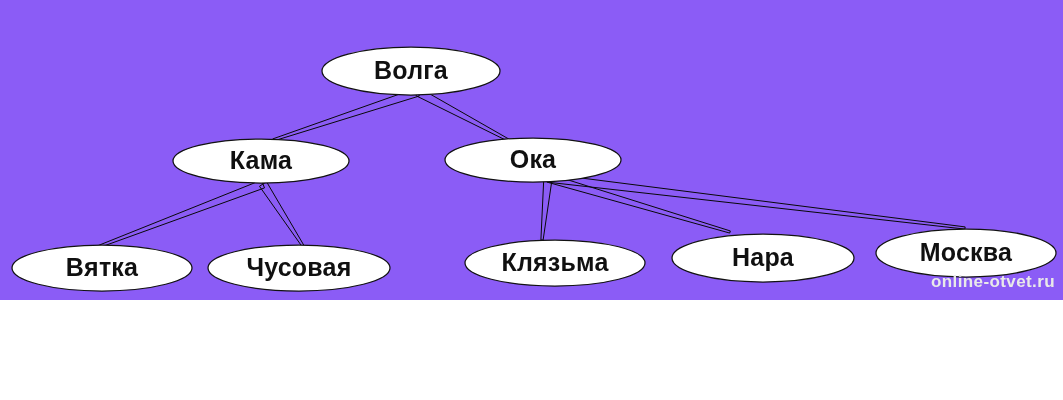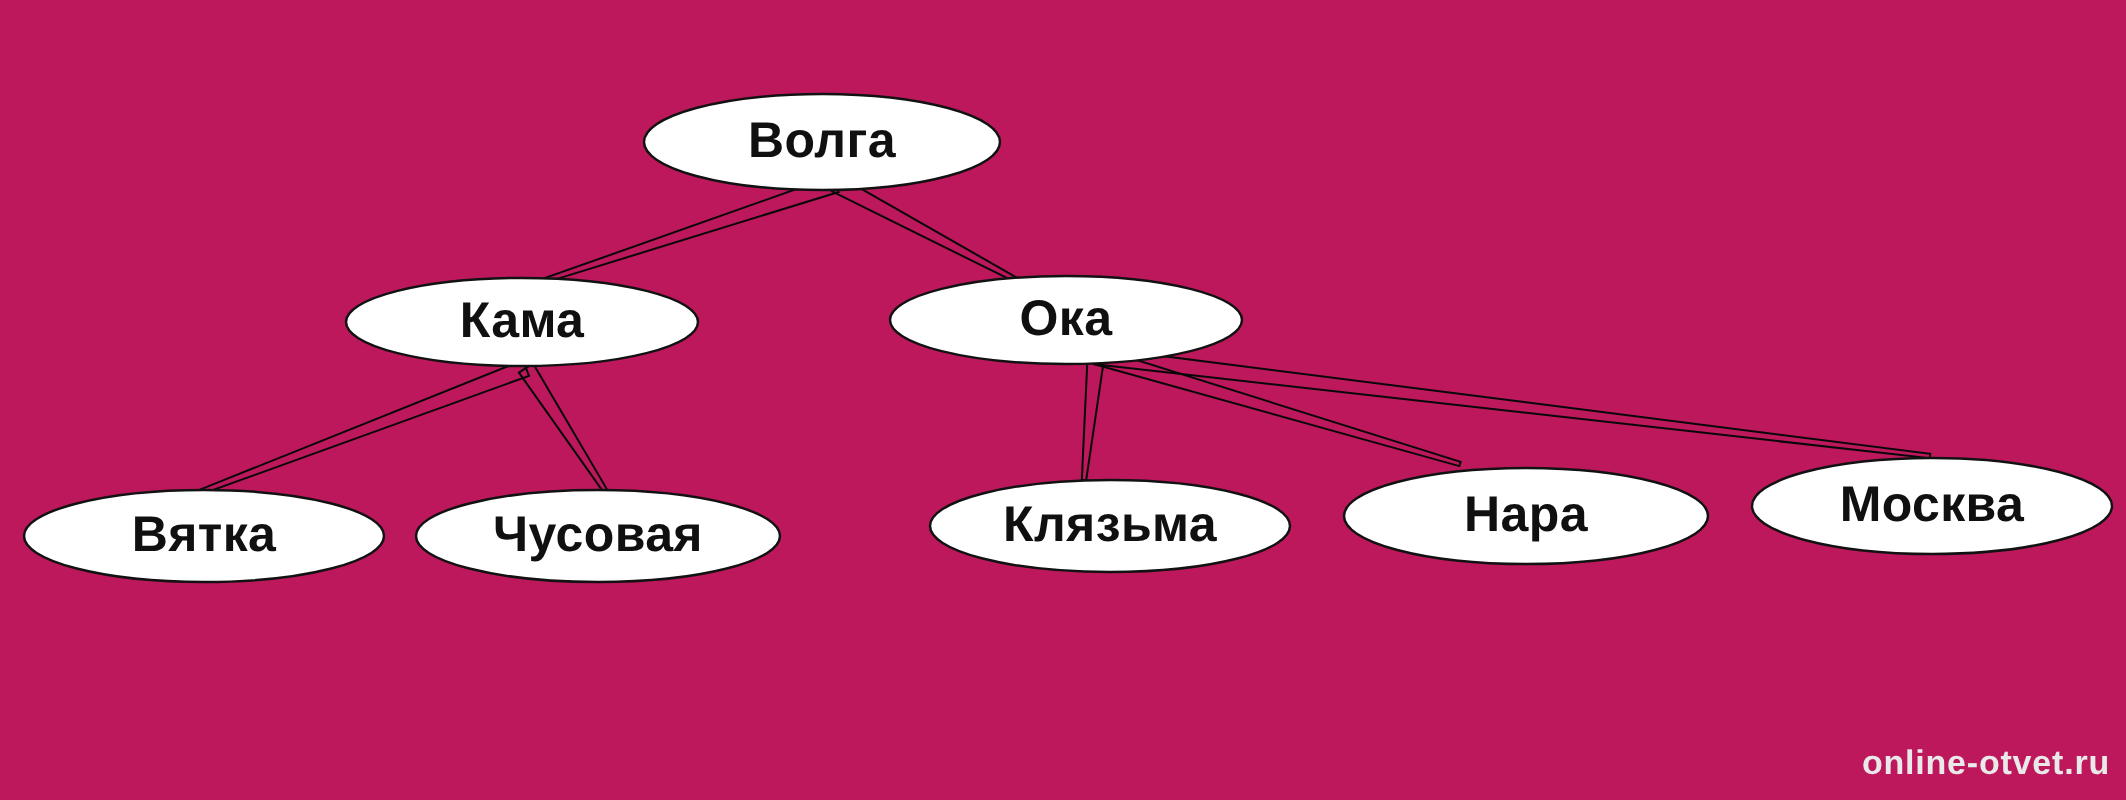--- a/index.html
+++ b/index.html
@@ -10,22 +10,22 @@
     width: 1063px;
     height: 400px;
     background: #ffffff;
     font-family: "Liberation Sans", sans-serif;
     overflow: hidden;
     position: relative;
   }
   #diagram-root {
     position: relative;
     width: 1063px;
-    height: 400px;
-    background: #be185d;
+    height: 300px;
+    background: #8b5cf6;
   }
   svg#tree-svg {
     position: absolute;
     top: 0;
     left: 0;
     width: 1063px;
     height: 400px;
     display: block;
   }
   .node-ellipse {

